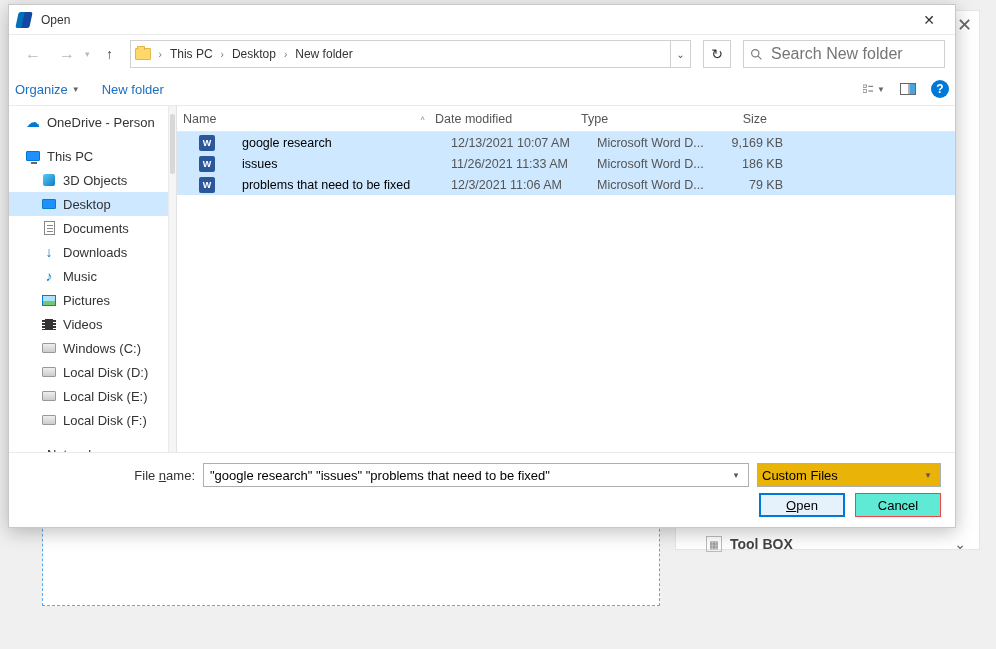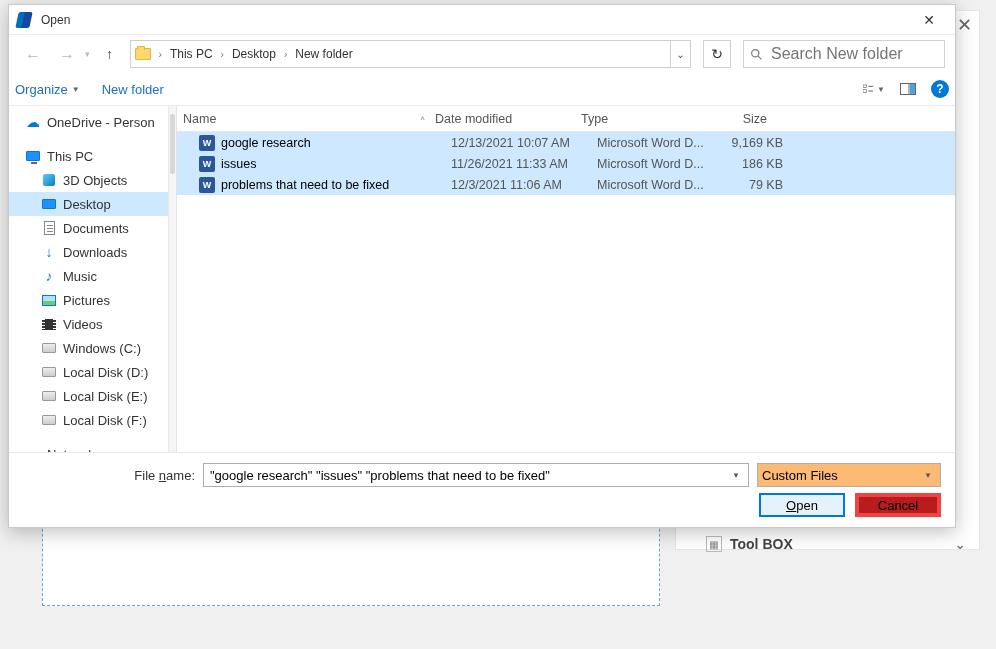--- a/index.html
+++ b/index.html
@@ -61,44 +61,44 @@
   .ico-music{ color:#0a7cc5; font-size:14px;}
   .ico-pic{ width:14px;height:11px;border:1px solid #0a7cc5;background:linear-gradient(to top,#6fc96f 40%,#aee1ff 40%);}
   .ico-vid{ width:14px;height:11px;background:#333;position:relative;}
   .ico-vid::before,.ico-vid::after{content:"";position:absolute;top:0;width:3px;height:11px;background:repeating-linear-gradient(#fff,#fff 1px,#333 1px,#333 3px);}
   .ico-vid::before{left:0;} .ico-vid::after{right:0;}
   .ico-disk{ width:14px;height:10px;border:1px solid #999;background:linear-gradient(#eee,#ccc);border-radius:1px;}
   .splitter{ width:8px; background:#f5f5f5; border-right:1px solid #e3e3e3; position:relative;}
   .splitter::after{content:"";position:absolute;left:1px;top:8px;width:5px;height:60px;background:#d8d8d8;border-radius:2px;}
   .filepane { flex:1; display:flex; flex-direction:column; font-size:12.5px;}
   .colhdr { height:26px; display:flex; align-items:center; border-bottom:1px solid #e8e8e8; color:#555; padding-left:6px; }
-  .col-name{ width:252px; display:flex; align-items:center; gap:0;}
+  .col-name{ width:252px; display:flex; align-items:center; gap:21px;}
   .sortind{ font-size:8px; color:#888; margin-left:auto; margin-right:10px;}
   .col-date{ width:146px;}
   .col-type{ width:118px;}
   .col-size{ width:78px; text-align:right; padding-right:10px;}
   .filerow { height:21px; display:flex; align-items:center; padding-left:22px;}
   .filerow.selected { background:#cde8ff;}
   .filerow .col-name{ display:flex; align-items:center;}
   .fico{ width:16px; height:16px; margin-right:6px; background:#2b579a; border-radius:2px; position:relative; display:flex; align-items:center; justify-content:center;}
   .fico::after{content:"W"; color:#fff; font-size:9px; font-weight:bold;}
   .col-date,.col-type{ color:#555;}
   .col-type{ white-space:nowrap; overflow:hidden; text-overflow:ellipsis;}
   .col-size{ color:#555;}
   .footer { border-top:1px solid #eaeaea; padding:10px 14px 10px 0; }
   .fn-row { display:flex; align-items:center; gap:8px; margin-bottom:6px;}
   .fn-label{ width:186px; text-align:right; font-size:13px; color:#333;}
   .fn-label u{text-decoration:underline;}
   .fn-combo { flex:1; }
   .combo { height:24px; border:1px solid #aeaeae; background:#fff; display:flex; align-items:center; padding:0 4px; font-size:13px; position:relative;}
   .combo input{ border:none; outline:none; flex:1; font-size:13px; background:transparent;}
   .combo-dd{ width:16px; text-align:center; font-size:9px; color:#555;}
-  .filter { width:184px; background:#fdba74;}
+  .filter { width:184px; background:#eab308;}
   .btn-row { display:flex; justify-content:flex-end; gap:10px;}
-  .btn { width:86px; height:24px; border:4px solid #ef4444; background:#b91c1c; font-size:13px; display:flex; align-items:center; justify-content:center;}
+  .btn { width:86px; height:24px; border:1px solid #ef4444; background:#5eead4; font-size:13px; display:flex; align-items:center; justify-content:center;}
   .btn.primary{ border:1px solid #0078d7; box-shadow:0 0 0 1px #0078d7 inset; background:#e5f1fb;}
   .btn u{ text-decoration:underline;}
 </style>
 </head>
 <body>
 
 <div class="bgpanel"></div>
 <span class="bgclose">✕</span>
 <div class="dashed"></div>
 <div class="bgtoolbox">

